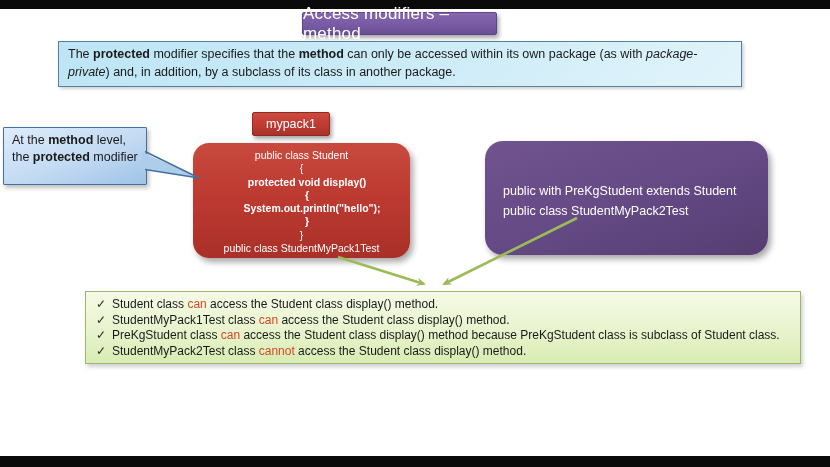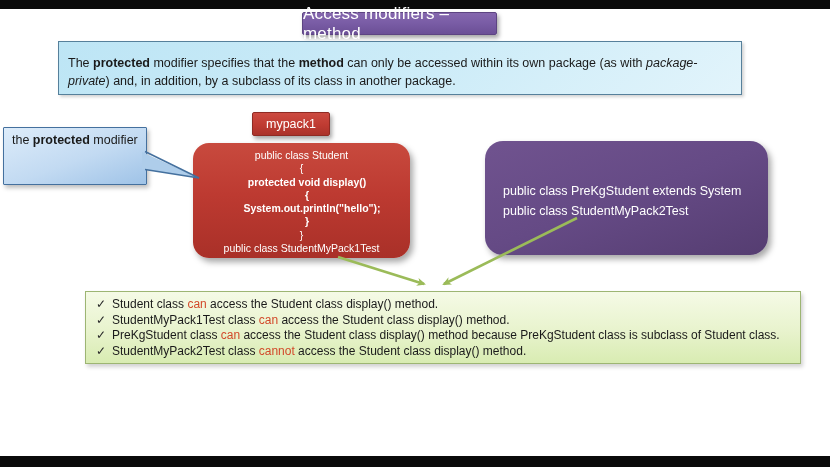--- a/index.html
+++ b/index.html
@@ -16,24 +16,24 @@
     position:absolute;left:302px;top:12px;width:193px;height:21px;
     background:linear-gradient(180deg,#8567ae 0%,#7a5da6 45%,#6b4f96 100%);
     border:1px solid #5d4482;border-radius:2px;
     box-shadow:2px 3px 4px rgba(0,0,0,.35);
     display:flex;align-items:center;justify-content:center;
     color:#fff;font-size:17px;letter-spacing:.2px;
   }
 
   
   .info-box{
-    position:absolute;left:58px;top:41px;width:684px;height:54px;
+    position:absolute;left:58px;top:41px;width:684px;height:46px;
     background:linear-gradient(135deg,#bde5f5 0%,#cdecf8 55%,#e2f4fb 100%);
     border:1.5px solid #56809b;box-sizing:border-box;
-    padding:12px 9px;font-size:12.5px;line-height:18px;
+    padding:3px 9px;font-size:12.5px;line-height:18px;
     box-shadow:2px 2px 3px rgba(0,0,0,.18);
   }
   .b{font-weight:bold;}
   .i{font-style:italic;}
 
   
   .callout{
     position:absolute;left:3px;top:127px;width:144px;height:58px;
     background:linear-gradient(160deg,#ddecfa 0%,#c2daf2 55%,#9fc3e7 100%);
     border:1.6px solid #44709e;box-sizing:border-box;border-radius:1px;
@@ -101,41 +101,42 @@
 
   <div class="title-box">
     <span>Access modifiers – method</span>
   </div>
 
   <div class="info-box">
     <span>The </span><span class="b">protected</span><span> modifier specifies that the </span><span class="b">method</span><span> can only be accessed within its own package (as with </span><span class="i">package-private</span><span>) and, in addition, by a subclass of its class in another package.</span>
   </div>
 
   <div class="callout">
+    <div><span>At the </span><span class="b">method</span><span> level,</span></div>
     <div><span>the </span><span class="b">protected</span><span> modifier</span></div>
   </div>
 
   <div class="pkg-label red">
     <span>mypack1</span>
   </div>
 
   <div class="code-box">
     <div class="code-line">public class Student</div>
     <div class="code-line">{</div>
     <div class="code-line bold ind1">protected void display()</div>
     <div class="code-line bold ind1">{</div>
     <div class="code-line bold ind2">System.out.println("hello");</div>
     <div class="code-line bold ind1">}</div>
     <div class="code-line">}</div>
     <div class="code-line">public class StudentMyPack1Test</div>
   </div>
 
 
   <div class="purple-box">
-    <div>public class PreKgStudent extends System</div>
+    <div>public with PreKgStudent extends Student</div>
     <div>public class StudentMyPack2Test</div>
   </div>
 
   <div class="results-box">
     <div class="result-item">
       <span class="check">✓</span>
       <span><span>Student class </span><span class="kw">can</span><span> access the Student class display() method.</span></span>
     </div>
     <div class="result-item">
       <span class="check">✓</span>

